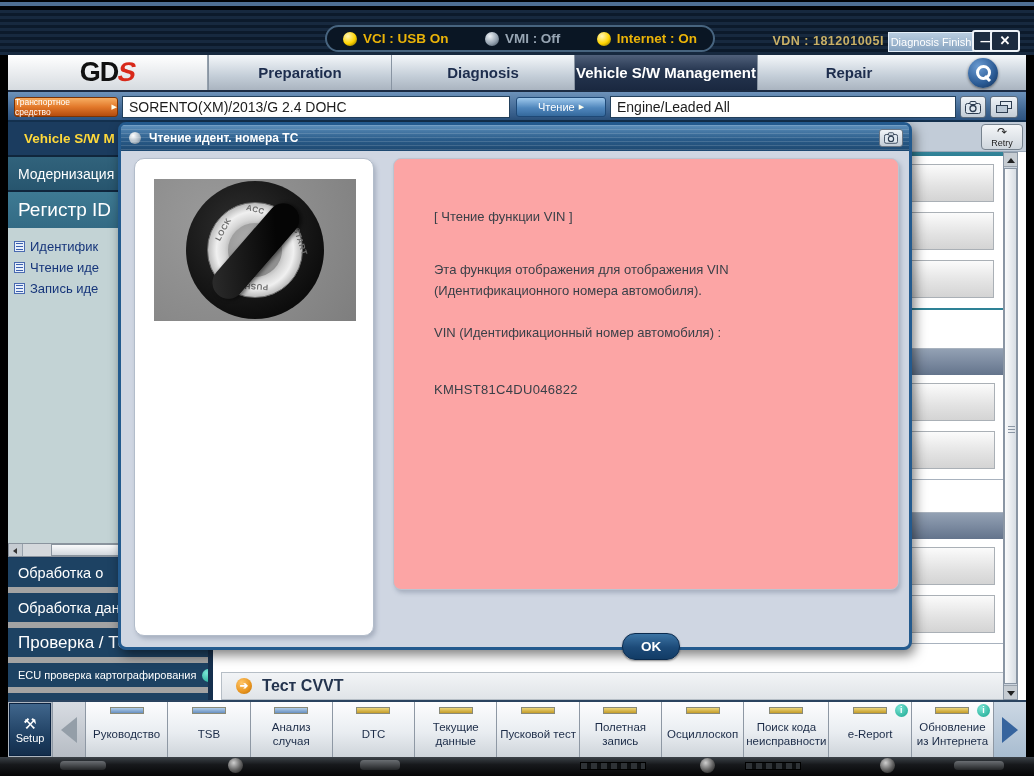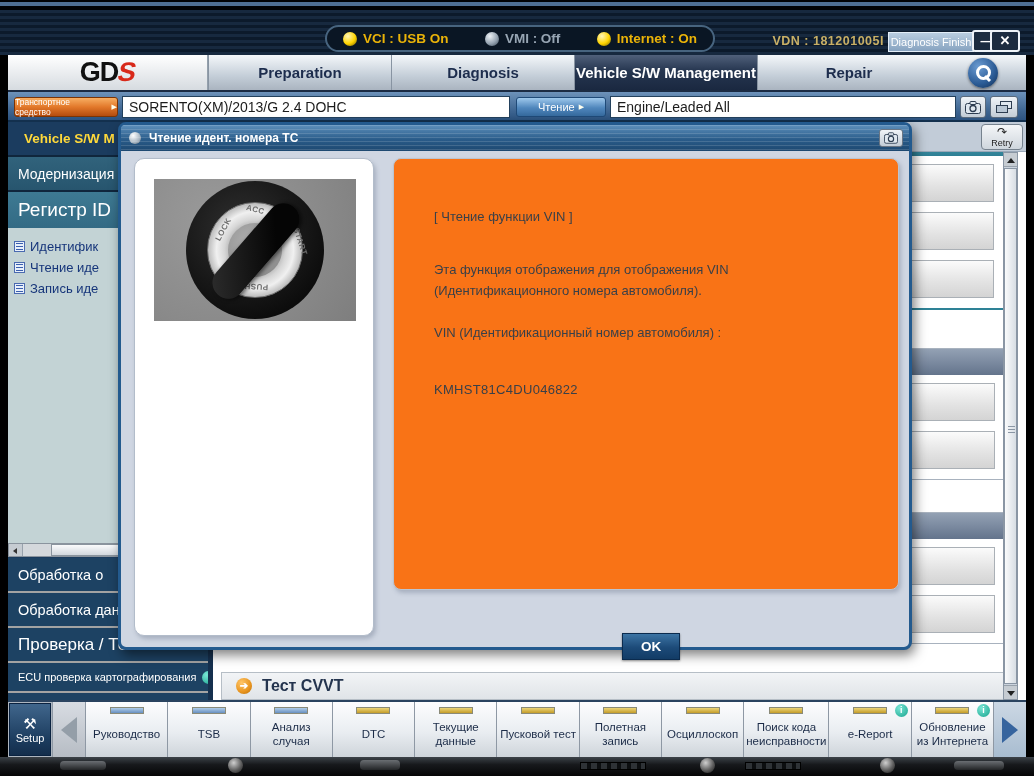--- a/index.html
+++ b/index.html
@@ -76,21 +76,21 @@
   .sb-tree { position:absolute; top:106px; left:0; width:200px; height:315px; background:#c3d3d5; padding-top:8px; }
   .tree-item { display:flex; align-items:center; gap:5px; padding-left:6px; height:21px; color:#16357a; font-size:13px; white-space:nowrap; }
   .tree-ic { width:11px; height:11px; border:1px solid #4a6ab0; background:#e9f0fb; flex:none;
     background-image:repeating-linear-gradient(180deg,#3a5fae 0 1px,transparent 1px 3px); background-size:7px 9px; background-position:1px 1px; background-repeat:no-repeat; }
   .sb-hscroll { position:absolute; top:421px; left:0; width:200px; height:14px; background:#d4d8dc; border:1px solid #8a949e; display:flex; }
   .hs-arrow { width:14px; height:100%; background:#c6ccd2; border-right:1px solid #98a2ac; position:relative; }
   .hs-arrow::before { content:''; position:absolute; left:4px; top:4px; border-top:3px solid transparent; border-bottom:3px solid transparent; border-right:4px solid #333; }
   .hs-thumb { width:74px; height:100%; margin-left:28px; background:linear-gradient(180deg,#fafbfc,#d2d8de); border:1px solid #8a949e; }
   .sb-bottom { position:absolute; top:436px; left:0; width:200px; bottom:0; background:#1d4263; }
   .sbb-item { height:35px; display:flex; align-items:center; padding-left:10px; color:#fff; font-size:14.5px;
-    border-bottom:2px solid #a3a3a3; white-space:nowrap; }
+    border-bottom:6px solid #a3a3a3; white-space:nowrap; }
   .sbb-item.big { font-size:17px; }
   .sbb-item.small { font-size:11px; height:30px; gap:6px; }
   .info-ic { width:13px; height:13px; border-radius:50%; flex:none;
     background:radial-gradient(circle at 35% 30%, #7ae6d6, #16a38c); color:#fff; font-size:9px; font-weight:bold;
     font-style:normal; text-align:center; line-height:13px; }
 
   
   .content { position:absolute; left:205px; top:0; width:813px; height:578px; background:#fff; }
   .topband { position:absolute; left:0; top:0; width:813px; height:30px; background:#c2ccd8; border-bottom:1px solid #9aa8b8; }
   .retry-btn { position:absolute; right:3px; top:2px; width:42px; height:26px; background:linear-gradient(180deg,#f4f6f8,#cfd6dd);
@@ -146,28 +146,28 @@
     background:radial-gradient(circle, #9a9a9a 0 30%, #d6d6d6 46%, #f0f0f0 58%, #9c9c9c 78%, #c8c8c8); border:1px solid #6a6a6a; }
   .key-inner { position:absolute; left:74px; top:44px; width:54px; height:54px; border-radius:50%;
     background:radial-gradient(circle at 40% 35%, #b0b0b0, #848484); }
   .key-knob { position:absolute; left:44px; top:56px; width:116px; height:32px; border-radius:16px;
     background:linear-gradient(135deg,#2e2e2e,#050505 70%); transform:rotate(-49deg); box-shadow:1px 2px 4px rgba(0,0,0,.6); }
   .key-label { position:absolute; font-size:8px; font-weight:bold; color:#6e6e6e; letter-spacing:.5px; }
   .kl-acc { left:92px; top:26px; transform:rotate(14deg); }
   .kl-lock { left:57px; top:46px; transform:rotate(-62deg); }
   .kl-start { left:132px; top:58px; transform:rotate(72deg); }
   .kl-push { left:90px; top:103px; transform:rotate(183deg); }
-  .m-right { position:absolute; left:272px; top:7px; width:506px; height:432px; background:#f97316;
+  .m-right { position:absolute; left:272px; top:7px; width:506px; height:432px; background:#fca5a5;
     border:1px solid #bcc4d0; border-radius:8px; box-shadow:2px 3px 4px rgba(120,130,150,.45);
     padding:50px 34px 0 40px; font-size:13px; color:#3a4048; }
   .m-right p.l2 { margin-top:36px; line-height:1.6; }
   .m-right p.l3 { margin-top:23px; }
   .m-right p.vin { margin-top:42px; letter-spacing:.3px; }
   .ok-btn { position:absolute; left:501px; top:482px; width:58px; height:27px;
-    background:linear-gradient(180deg,#3c74a4,#1c4a78 55%,#123c66); border:1px solid #0b2b4e; border-radius:0;
+    background:linear-gradient(180deg,#3c74a4,#1c4a78 55%,#123c66); border:1px solid #0b2b4e; border-radius:13px;
     color:#fff; font-size:13.5px; font-weight:bold; text-align:center; line-height:25px; box-shadow:0 1px 2px rgba(0,0,0,.4); }
 
   
   .toolbar { position:absolute; top:700px; left:8px; width:1018px; height:57px; background:#aeb6c0;
     border-top:2px solid #2b4460; display:flex; align-items:stretch; }
   .setup-btn { width:42px; margin:1px; background:linear-gradient(180deg,#40668c,#1c3c5e 70%,#142e4c);
     border:1px solid #0a2240; display:flex; flex-direction:column; align-items:center; justify-content:center;
     color:#fff; font-size:11px; gap:1px; }
   .setup-ic { font-size:15px; line-height:1; }
   .nav-arrow { width:33px; display:flex; align-items:center; justify-content:center;

